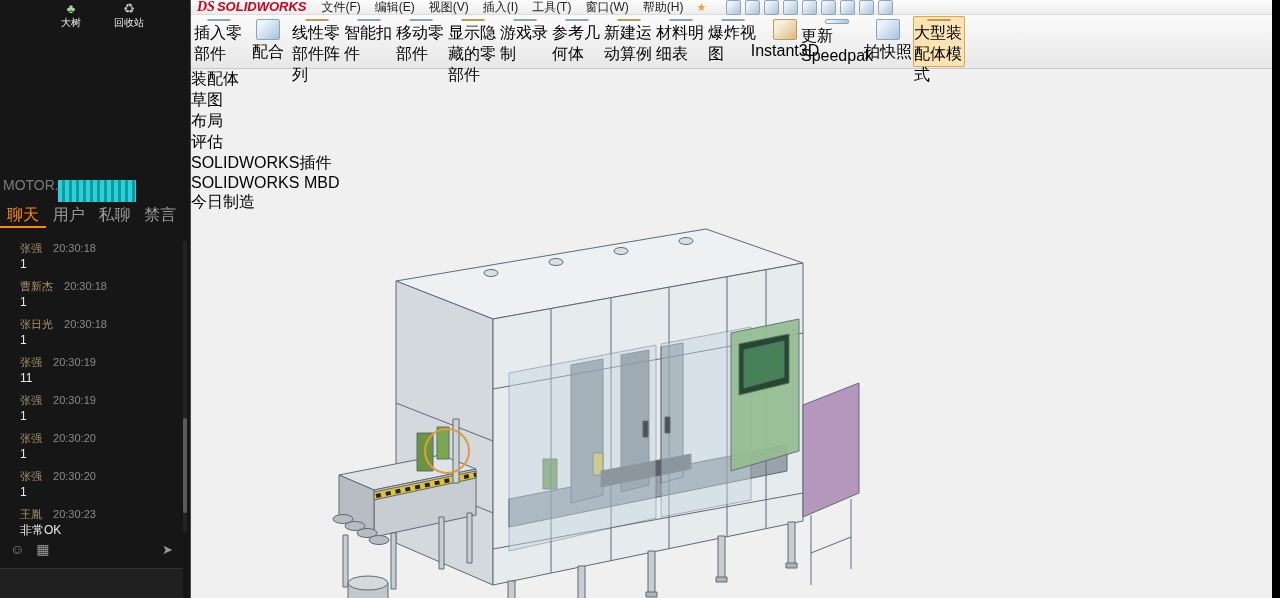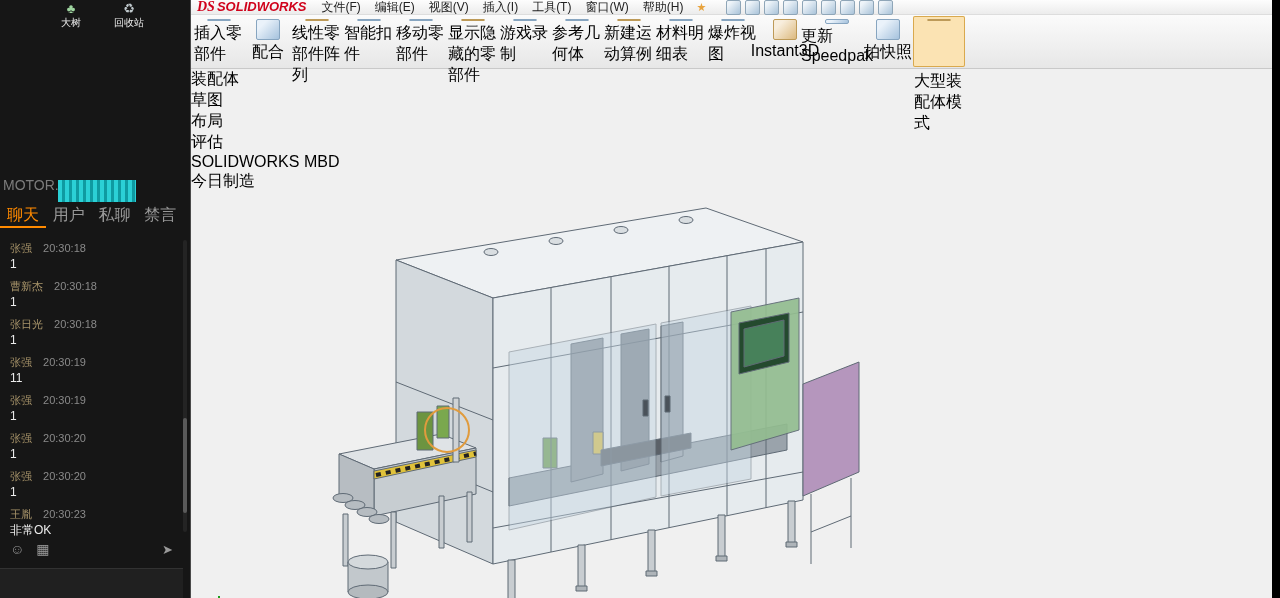--- a/index.html
+++ b/index.html
@@ -11,21 +11,21 @@
   .desktop-icons { position:absolute; top:2px; left:48px; display:flex; gap:12px; }
   .d-icon { width:46px; text-align:center; color:#e8e8e8; font-size:10px; cursor:default; }
   .d-glyph { display:block; font-size:13px; color:#9fd6a0; line-height:14px; }
   .d-icon:nth-child(2) .d-glyph { color:#bfc8cc; }
   .motor-label { position:absolute; top:177px; left:3px; font-size:14px; color:#7c7c7c; }
   .teal-box { position:absolute; top:180px; left:58px; width:78px; height:22px;
     background:repeating-linear-gradient(90deg,#2bd0d6 0 4px,#0f9aa1 4px 7px); }
   .chat-tabs { position:absolute; top:203px; left:0; width:183px; height:25px; display:flex; }
   .chat-tab { flex:1; text-align:center; font-size:16px; color:#979797; line-height:23px; cursor:pointer; }
   .chat-tab.active { color:#ff8a00; border-bottom:2px solid #ff8a00; }
-  .chat-messages { position:absolute; top:236px; left:0; width:180px; height:300px; padding:6px 10px; overflow:hidden; }
+  .chat-messages { position:absolute; top:236px; left:0; width:180px; height:300px; padding:6px 20px; overflow:hidden; }
   .msg { margin-bottom:8px; }
   .msg-head { font-size:11px; color:#8a8a8a; line-height:13px; }
   .msg-name { color:#a8946a; margin-right:8px; }
   .msg-text { font-size:12px; color:#ececec; line-height:15px; margin-top:2px; }
   .chat-scrollbar { position:absolute; right:3px; top:240px; width:4px; height:292px; background:#242424; border-radius:2px; }
   .chat-scroll-thumb { position:absolute; top:178px; width:4px; height:95px; background:#5a5a5a; border-radius:2px; }
   .chat-footer { position:absolute; left:0; bottom:36px; width:183px; height:26px; padding:0 10px; display:flex; align-items:center; gap:12px; color:#9a9a9a; font-size:14px; }
   .chat-footer .send { margin-left:auto; font-size:13px; }
   .chat-input-strip { position:absolute; left:0; bottom:0; width:183px; height:30px; background:#202020; border-top:1px solid #323232; }
 
@@ -34,21 +34,21 @@
   .sw-menubar { height:15px; display:flex; align-items:center; background:linear-gradient(#fdfdfd,#ececec); border-bottom:1px solid #ddd; }
   .logo { font-style:italic; font-weight:bold; color:#d0021b; font-size:13px; margin:0 8px 0 6px; white-space:nowrap; }
   .logo .ds { font-family:"Liberation Serif", serif; font-size:14px; margin-right:2px; }
   .menu-item { font-size:12px; color:#222; padding:0 7px; cursor:pointer; white-space:nowrap; }
   .pin { color:#e8a33d; margin:0 6px; font-size:11px; }
   .qa-row { display:flex; gap:4px; margin-left:14px; align-items:center; }
   .qa-icon { width:15px; height:15px; border:1px solid #8fa6b8; border-radius:2px;
     background:linear-gradient(135deg,#eef4f9 20%,#a9c3d9); cursor:pointer; }
   .sw-ribbon { height:54px; display:flex; align-items:stretch; background:linear-gradient(#fbfbfb,#e7e7e7); border-bottom:1px solid #c9c9c9; padding:1px 2px; }
   .rb-btn { min-width:46px; max-width:52px; display:flex; flex-direction:column; align-items:center; padding:2px 1px; cursor:pointer; border-radius:2px; }
-  .rb-btn.active { background:#fbe3b3; box-shadow:inset 0 0 0 1px #d9a94e;gap:48px; }
+  .rb-btn.active { background:#fbe3b3; box-shadow:inset 0 0 0 1px #d9a94e; }
   .rb-icon { width:24px; height:21px; margin:1px 0 2px; border:1px solid #87a5c0; border-radius:2px;
     background:linear-gradient(135deg,#eaf2fa 25%,#a5c2dd); }
   .rb-btn:nth-child(3n) .rb-icon { background:linear-gradient(135deg,#f8eedd 25%,#dcb97e); border-color:#bd9a58; }
   .rb-btn:nth-child(4n) .rb-icon { background:linear-gradient(135deg,#e7f3e3 25%,#9cc392; border-color:#7da674; }
   .rb-label { font-size:9px; line-height:9.5px; color:#333; text-align:center; }
   .sw-tabrow { height:19px; display:flex; align-items:flex-end; background:#e6e6e6; border-bottom:1px solid #bfbfbf; padding-left:4px; }
   .sw-tab { font-size:10.5px; color:#444; padding:2px 8px 2px; cursor:pointer; white-space:nowrap; }
   .sw-tab.active { background:#fff; border:1px solid #bbb; border-bottom:none; color:#000; }
   .hud-row { display:flex; gap:5px; align-items:center; margin-left:14px; padding-bottom:2px; }
   .hud-icon { width:14px; height:14px; border:1px solid #8fa0b0; border-radius:3px;
@@ -191,20 +191,21 @@
           <span class="rb-icon"></span>
           <span class="rb-label">大型装配体模式</span>
         </div>
     </div>
 
     <div class="sw-tabrow">
       <div class="sw-tab active">装配体</div>
         <div class="sw-tab">草图</div>
         <div class="sw-tab">布局</div>
         <div class="sw-tab">评估</div>
+        <div class="sw-tab">SOLIDWORKS插件</div>
         <div class="sw-tab">SOLIDWORKS MBD</div>
         <div class="sw-tab">今日制造</div>
       <div class="hud-row">
         <span class="hud-icon" title="zoom-fit-icon"></span><span class="hud-icon" title="zoom-area-icon"></span><span class="hud-icon" title="previous-view-icon"></span><span class="hud-icon" title="section-view-icon"></span><span class="hud-icon" title="view-orientation-icon"></span><span class="hud-icon" title="display-style-icon"></span><span class="hud-icon" title="hide-show-items-icon"></span><span class="hud-icon" title="edit-appearance-icon"></span><span class="hud-icon" title="apply-scene-icon"></span><span class="hud-icon" title="view-settings-icon"></span>
       </div>
     </div>
 
     <div class="sw-viewport">
       <svg width="1082" height="472" viewBox="0 0 1082 472">
         <g stroke="#5f6a75" stroke-width="1" stroke-linejoin="round">

